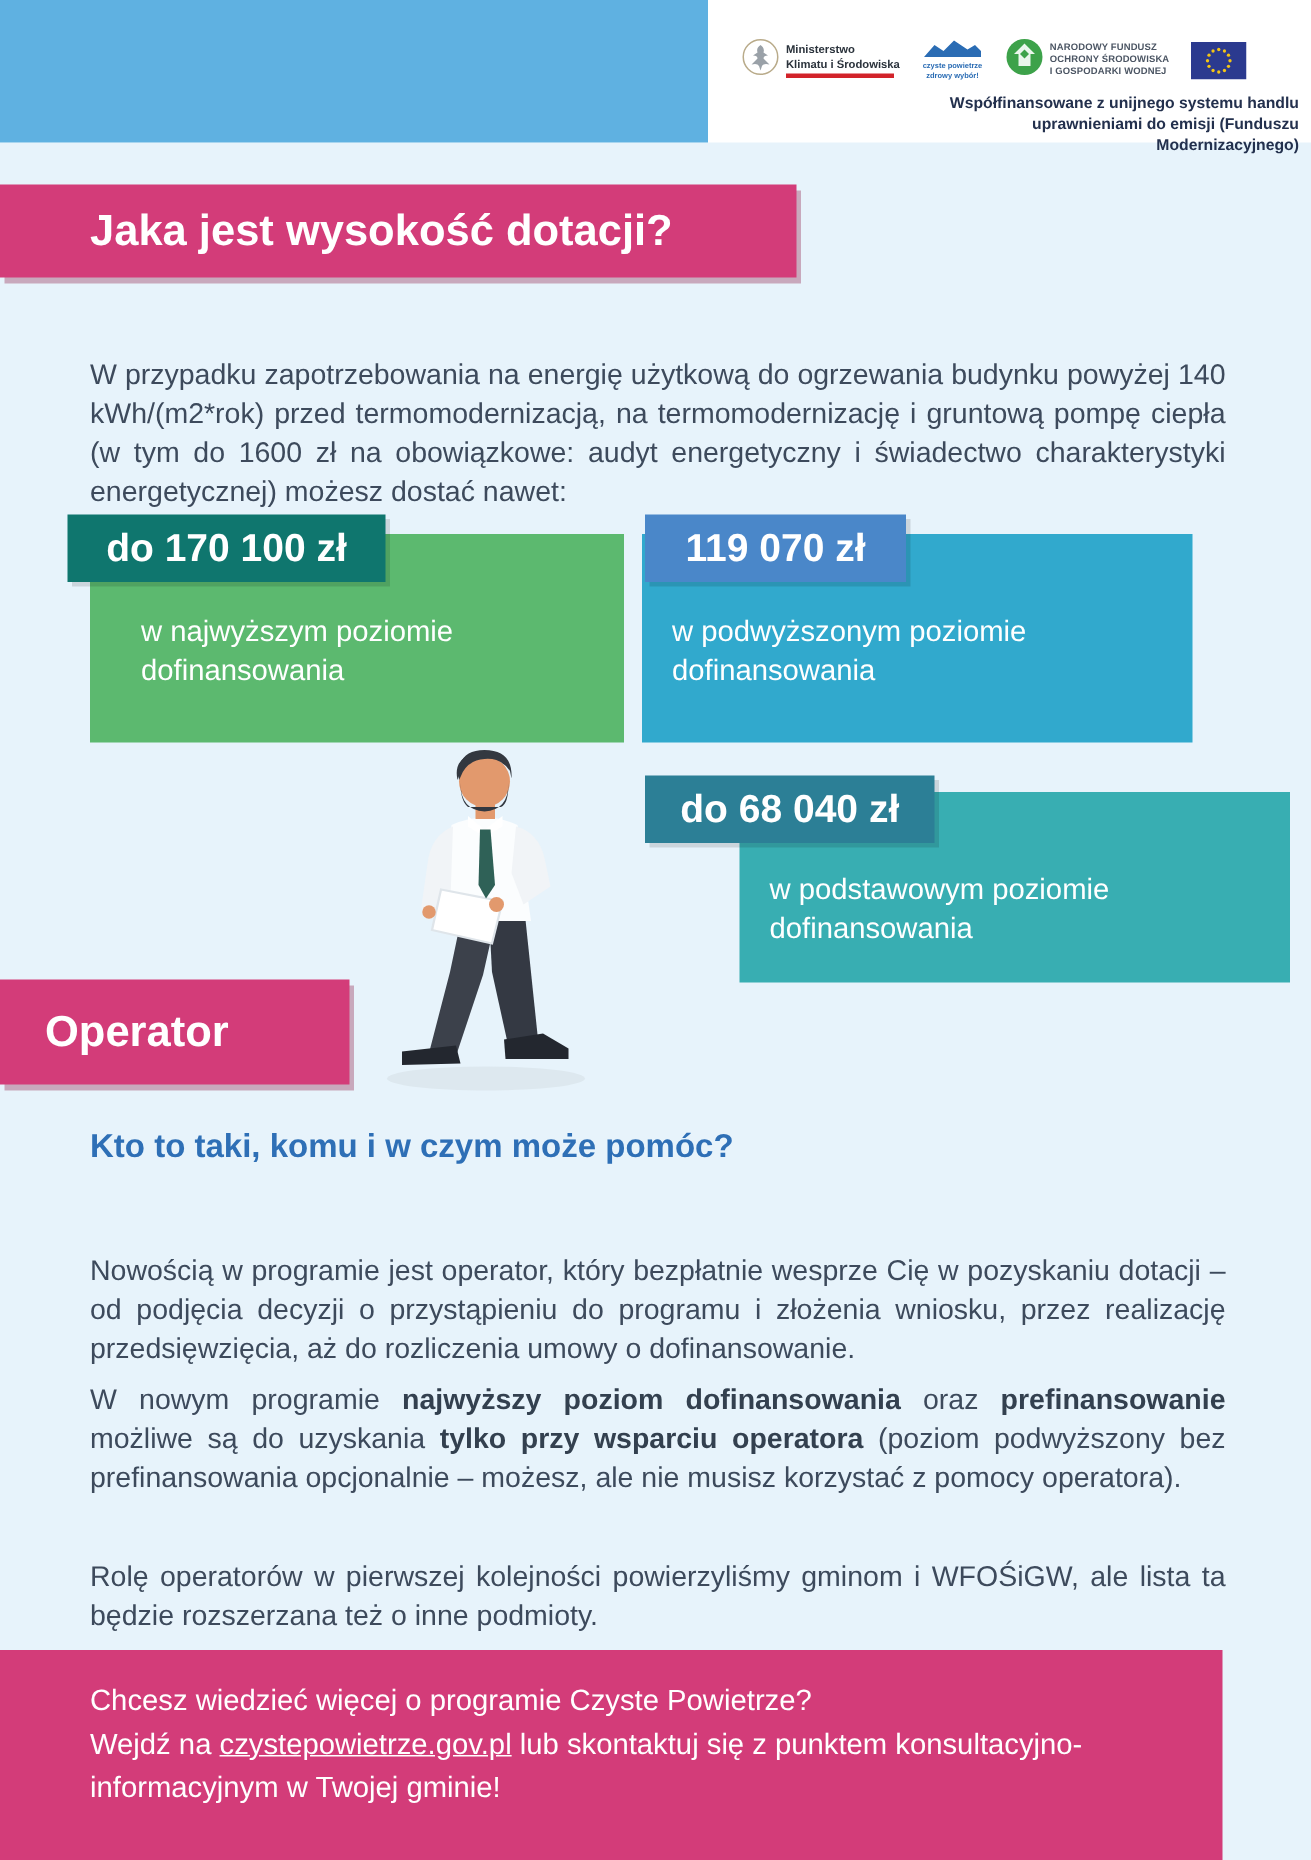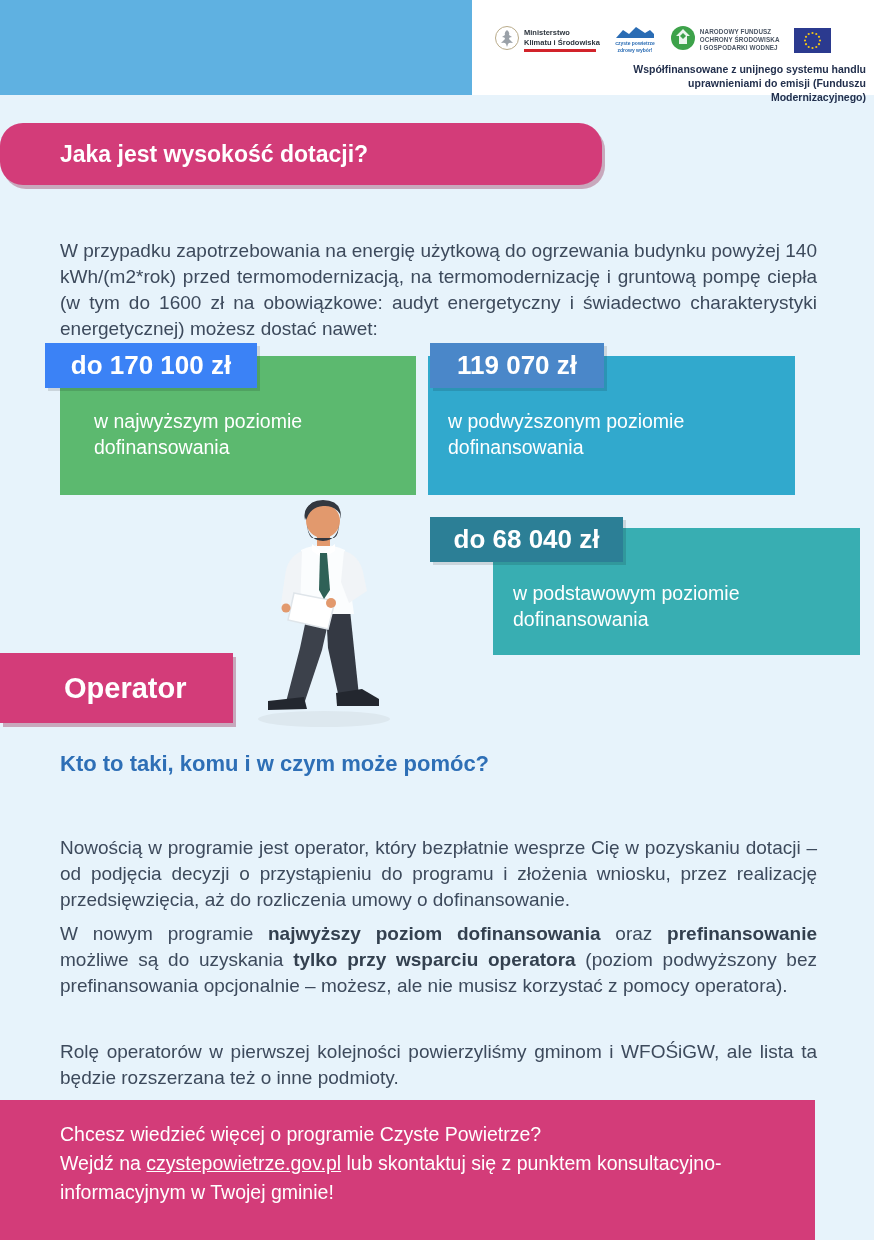--- a/index.html
+++ b/index.html
@@ -13,22 +13,22 @@
   .logo{display:flex;align-items:center;gap:4px;}
   .ministry-text{font-size:7.5px;font-weight:bold;color:#2b333c;line-height:1.25;}
   .ministry-underline{height:2.5px;background:#d2232a;margin-top:2px;width:72px;}
   .nfos-text{font-size:6.3px;font-weight:bold;color:#4b5563;line-height:1.3;letter-spacing:.1px;}
   .cofinance{position:absolute;left:630px;top:62px;width:236px;text-align:right;
     font-size:10.5px;font-weight:bold;color:#23304d;line-height:1.35;}
 
   
   .band{position:absolute;background:#d33c79;color:#fff;font-weight:bold;
     display:flex;align-items:center;box-shadow:3px 4px 0 rgba(143,29,72,.35);}
-  .title-band{left:0;top:123px;width:602px;height:62px;font-size:23px;padding-left:60px;box-sizing:border-box;border-radius:23px;}
-  .operator-band{left:0;top:653px;width:233px;height:70px;font-size:29px;padding-left:64px;box-sizing:border-box;}
+  .title-band{left:0;top:123px;width:531px;height:62px;font-size:29px;padding-left:60px;box-sizing:border-box;}
+  .operator-band{left:0;top:653px;width:233px;height:70px;font-size:29px;padding-left:30px;box-sizing:border-box;}
 
   
   .bodytext{position:absolute;left:60px;width:757px;color:#3d4a5c;font-size:19px;
     line-height:26px;text-align:justify;}
   .intro{top:219px;}
   .para1{top:816px;}
   .para2{top:902px;}
   .para3{top:1020px;}
   .bodytext b{color:#33404f;}
 
@@ -130,21 +130,21 @@
 
   <div class="band title-band">
     <span>Jaka jest wysokość dotacji?</span>
   </div>
 
   <p class="bodytext intro">W przypadku zapotrzebowania na energię użytkową do ogrzewania budynku powyżej 140 kWh/(m2*rok) przed termomodernizacją, na termomodernizację i gruntową pompę ciepła (w tym do 1600 zł na obowiązkowe: audyt energetyczny i świadectwo charakterystyki energetycznej) możesz dostać nawet:</p>
 
   <div class="card-body card1-body" style="background: rgb(92, 185, 111);">
     <span>w najwyższym poziomie dofinansowania</span>
   </div>
-  <div class="card-label card1-label" style="background: #3b82f6;">
+  <div class="card-label card1-label" style="background: #0f766e;">
     <span>do 170 100 zł</span>
   </div>
 
   <div class="card-body card2-body" style="background: rgb(49, 169, 205);">
     <span>w podwyższonym poziomie dofinansowania</span>
   </div>
   <div class="card-label card2-label" style="background: rgb(74, 135, 201);">
     <span>119 070 zł</span>
   </div>
 

